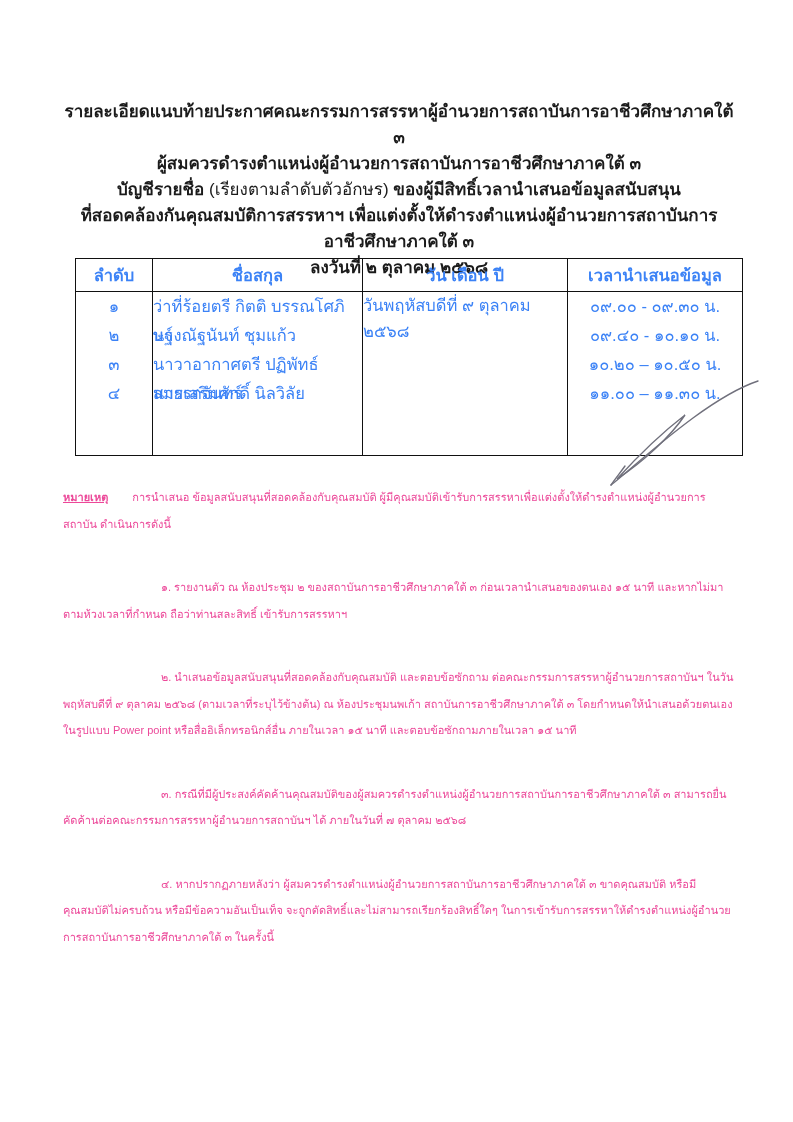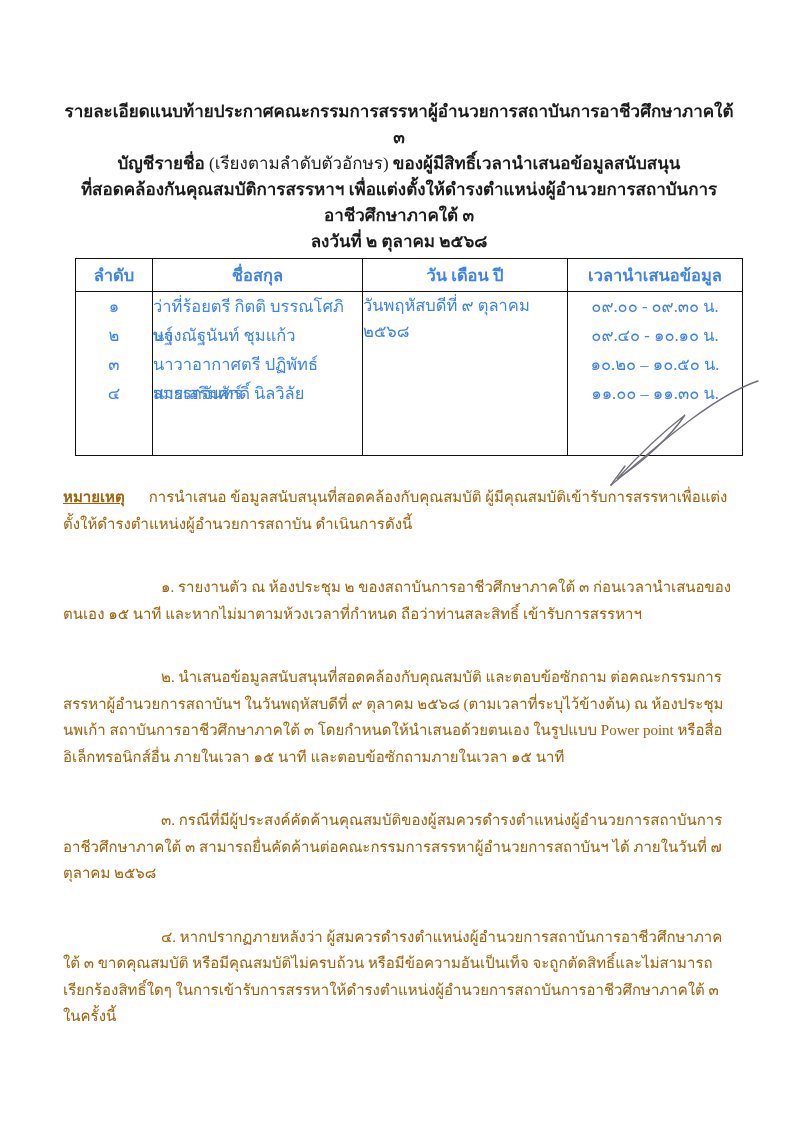--- a/index.html
+++ b/index.html
@@ -2,21 +2,21 @@
 <html><head>
 <meta charset="utf-8">
 <style>
   html,body { margin:0; padding:0; background:#e8e8e8; }
   .doc {
     position:relative;
     width:793px; height:1122px;
     margin:0 auto;
     background:#ffffff;
     color:#1e1e1e;
-    font-family:Liberation Serif, serif;
+    font-family:Liberation Sans, sans-serif;
     overflow:hidden;
   }
   
   .title-block {
     position:absolute; top:99px; left:60px; width:678px;
     text-align:center;
     font-size:17px; font-weight:bold; line-height:26px;
     color:#1b1b1b;
   }
   .title-block .paren-regular { font-weight:normal; }
@@ -53,38 +53,39 @@
   td.body-time { text-align:center; padding-top:24px; }
   
   .signature {
     position:absolute; left:595px; top:362px;
     width:175px; height:130px;
     pointer-events:none;
   }
   
   .notes {
     position:absolute; top:484px; left:63px; width:676px;
-    font-size:15px; line-height:26.5px;
-    color:#a16207;
+    font-size:11px; line-height:26.5px;
+    color:#ec4899;
   }
   .notes p { margin:0 0 3px 0; }
   .notes p.indent { text-indent:98px;margin-top:37px; }
   .note-label {
     font-weight:bold;
     text-decoration:underline;
     margin-right:24px;
   }
 </style>
 </head>
 <body>
 
 <div class="doc">
 
   <div class="title-block">
     <div>รายละเอียดแนบท้ายประกาศคณะกรรมการสรรหาผู้อำนวยการสถาบันการอาชีวศึกษาภาคใต้ ๓</div>
+    <div>ผู้สมควรดำรงตำแหน่งผู้อำนวยการสถาบันการอาชีวศึกษาภาคใต้ ๓</div>
     <div><span>บัญชีรายชื่อ </span><span class="paren-regular">(เรียงตามลำดับตัวอักษร)</span><span> ของผู้มีสิทธิ์เวลานำเสนอข้อมูลสนับสนุน</span></div>
     <div>ที่สอดคล้องกันคุณสมบัติการสรรหาฯ เพื่อแต่งตั้งให้ดำรงตำแหน่งผู้อำนวยการสถาบันการอาชีวศึกษาภาคใต้ ๓</div>
     <div>ลงวันที่ ๒  ตุลาคม ๒๕๖๘</div>
   </div>
 
   <table class="roster">
     <colgroup>
       <col class="col-no">
         <col class="col-name">
         <col class="col-date">

